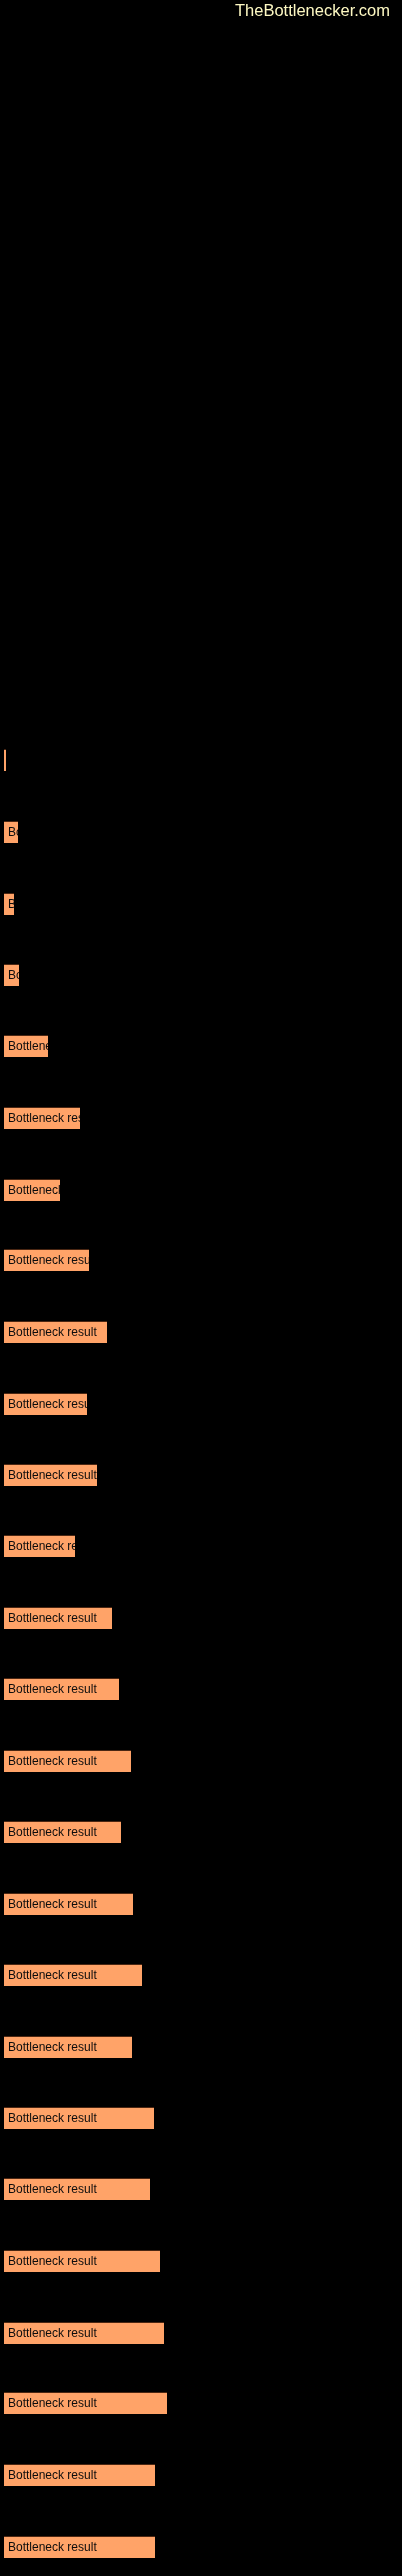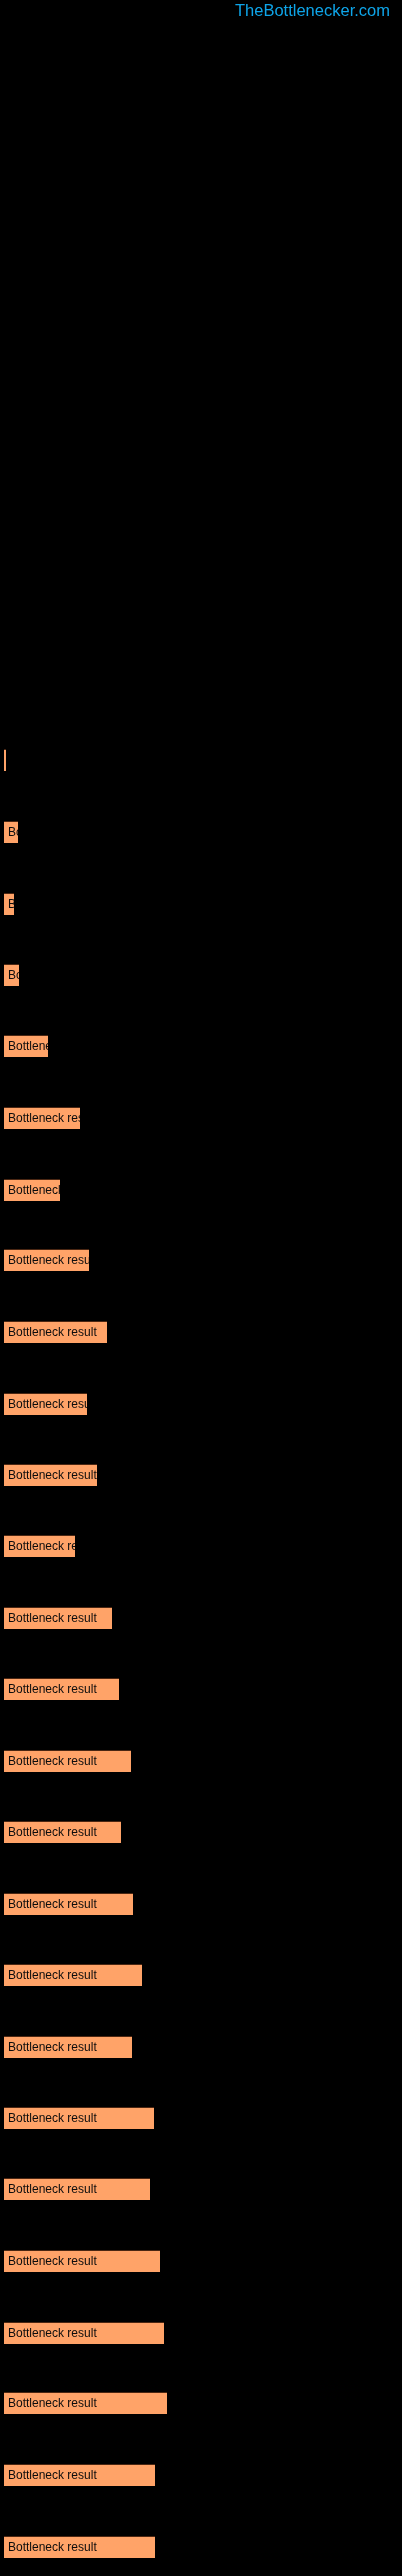--- a/index.html
+++ b/index.html
@@ -31,21 +31,21 @@
     height: 24px;
   }
   .site-title {
     position: absolute;
     right: 13px;
     top: 0.8px;
     font-family: "Liberation Sans", sans-serif;
     font-size: 16.5px;
     line-height: 19.3px;
     letter-spacing: 0px;
-    color: #0ea5e9;
+    color: #fef9c3;
     white-space: nowrap;
   }
   
   .chart-area {
     position: absolute;
     left: 0;
     top: 0;
     width: 403px;
     height: 2576px;
   }

